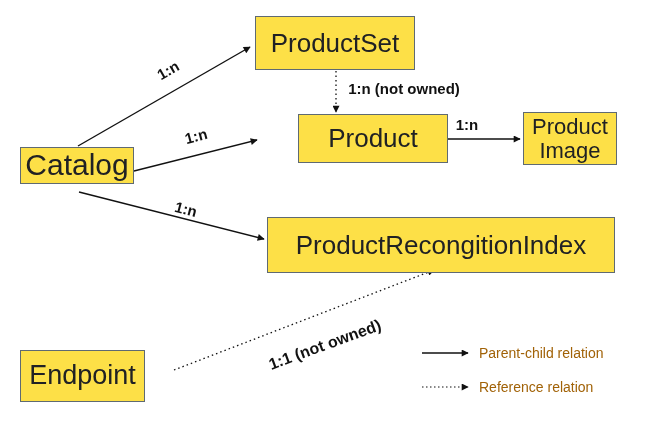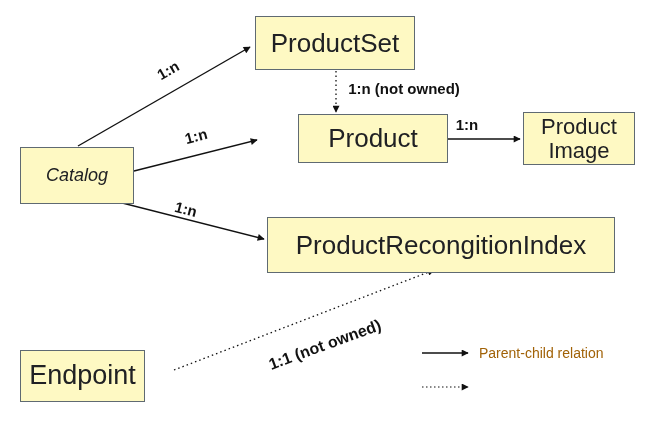--- a/index.html
+++ b/index.html
@@ -3,28 +3,28 @@
 <meta charset="utf-8">
 <style>
   html,body{margin:0;padding:0;background:#ffffff;}
   .canvas{
     position:relative;width:662px;height:422px;background:#ffffff;
     font-family:"Liberation Sans",sans-serif;overflow:hidden;
   }
   svg.layer{position:absolute;left:0;top:0;width:662px;height:422px;}
   .node{
     position:absolute;box-sizing:border-box;
-    background:#fef9c3;border:1.6px solid #5f6a72;
+    background:#fde047;border:1.6px solid #5f6a72;
     display:flex;align-items:center;justify-content:center;
     color:#202124;text-align:center;line-height:1.08;
   }
-  .node-catalog{left:20px;top:147px;width:114px;height:57px;font-size:18px;font-style:italic;}
+  .node-catalog{left:20px;top:147px;width:114px;height:37px;font-size:30px;}
   .node-product-set{left:255px;top:16px;width:160px;height:54px;font-size:26px;}
   .node-product{left:262px;top:114px;width:150px;height:49px;font-size:26px;margin-left:36px;}
-  .node-product-image{left:523px;top:112px;width:112px;height:53px;font-size:22px;padding:0 8px;}
+  .node-product-image{left:523px;top:112px;width:94px;height:53px;font-size:22px;padding:0 8px;}
   .node-pri{left:267px;top:217px;width:348px;height:56px;font-size:26px;}
   .node-endpoint{left:20px;top:350px;width:125px;height:52px;font-size:27px;}
   .edge-label{
     position:absolute;font-weight:bold;color:#111111;
     font-size:15px;white-space:nowrap;transform-origin:center;
   }
   .el-cat-pset{left:168px;top:70px;transform:translate(-50%,-50%) rotate(-30deg);}
   .el-cat-prod{left:196px;top:136px;transform:translate(-50%,-50%) rotate(-15deg);}
   .el-cat-pri{left:186px;top:209px;transform:translate(-50%,-50%) rotate(15deg);}
   .el-pset-prod{left:404px;top:88px;transform:translate(-50%,-50%);}
@@ -84,14 +84,15 @@
   </div>
 
   <div class="edge-label el-cat-pset">1:n</div>
   <div class="edge-label el-cat-prod">1:n</div>
   <div class="edge-label el-cat-pri">1:n</div>
   <div class="edge-label el-pset-prod">1:n (not owned)</div>
   <div class="edge-label el-prod-pimg">1:n</div>
   <div class="edge-label el-ep-pri">1:1 (not owned)</div>
 
   <div class="legend-text lt-parent">Parent-child relation</div>
+  <div class="legend-text lt-reference">Reference relation</div>
 
 </div>
 
 </body></html>

